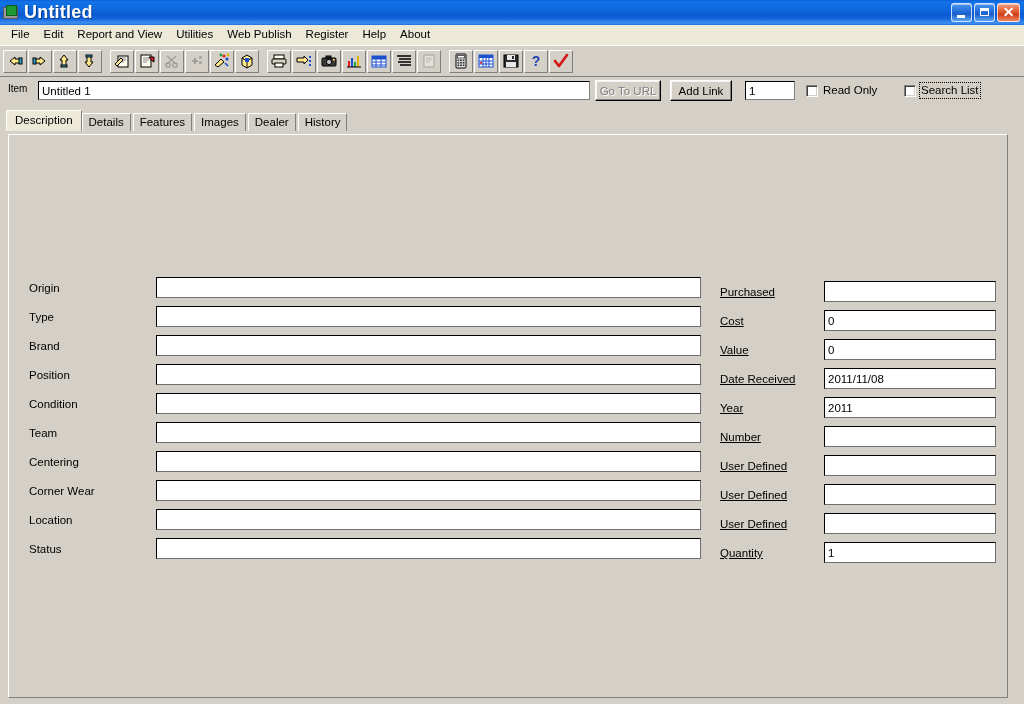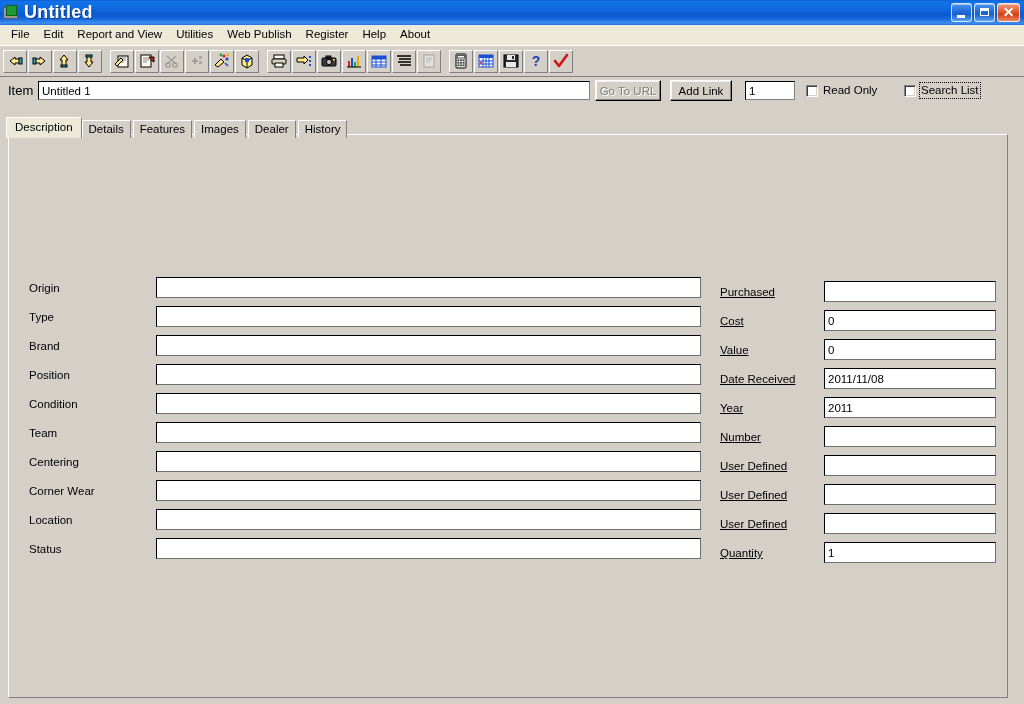--- a/index.html
+++ b/index.html
@@ -184,21 +184,21 @@
     width: 1024px;
     height: 25px;
     background: #d4d0c8;
     display: flex;
     align-items: center;
     box-sizing: border-box;
   }
   .item-label {
     position: absolute;
     left: 8px; top: 5px;
-    font-size: 13px;
+    font-size: 10px;
   }
   .item-input {
     position: absolute;
     left: 38px; top: 81px;
     width: 552px;
     height: 19px;
     background: #ffffff;
     border: 1px solid #000000;
     border-right-color: #808080;
     border-bottom-color: #808080;
@@ -273,21 +273,21 @@
     line-height: 13px;
   }
   .chk-label.focused {
     outline: 1px dotted #000000;
     outline-offset: 1px;
   }
 
   
   .tabstrip {
     position: absolute;
-    left: 8px; top: 117px;
+    left: 8px; top: 110px;
     display: flex;
     align-items: flex-end;
     z-index: 3;
   }
   .tab {
     height: 18px;
     background: #d4d0c8;
     border: 1px solid #808080;
     border-top-color: #ffffff;
     border-left-color: #ffffff;

